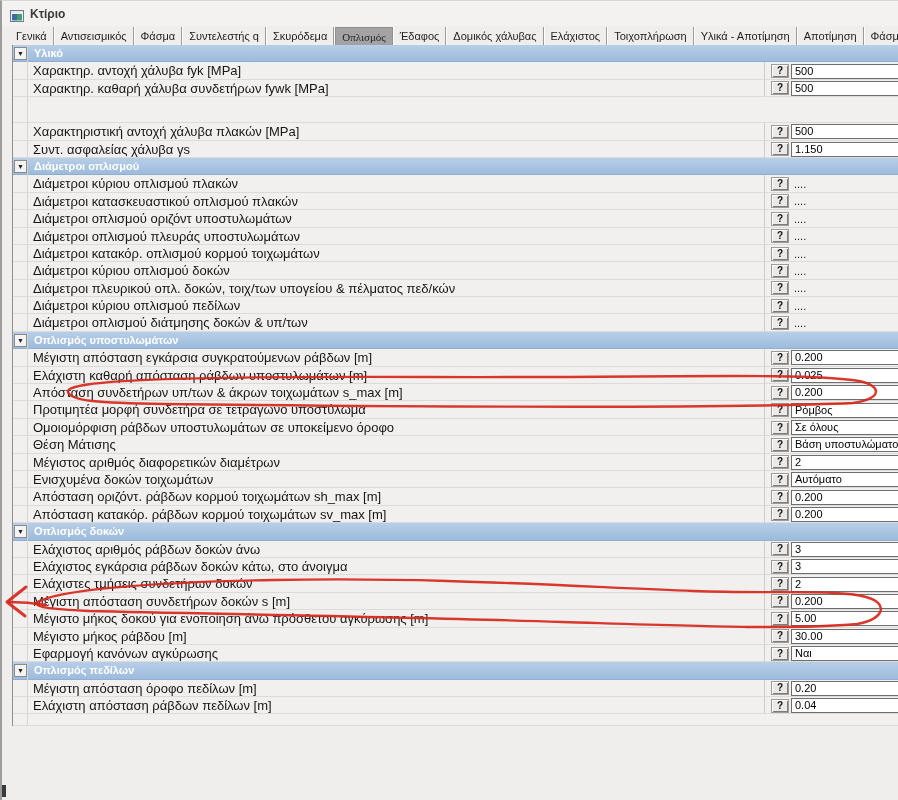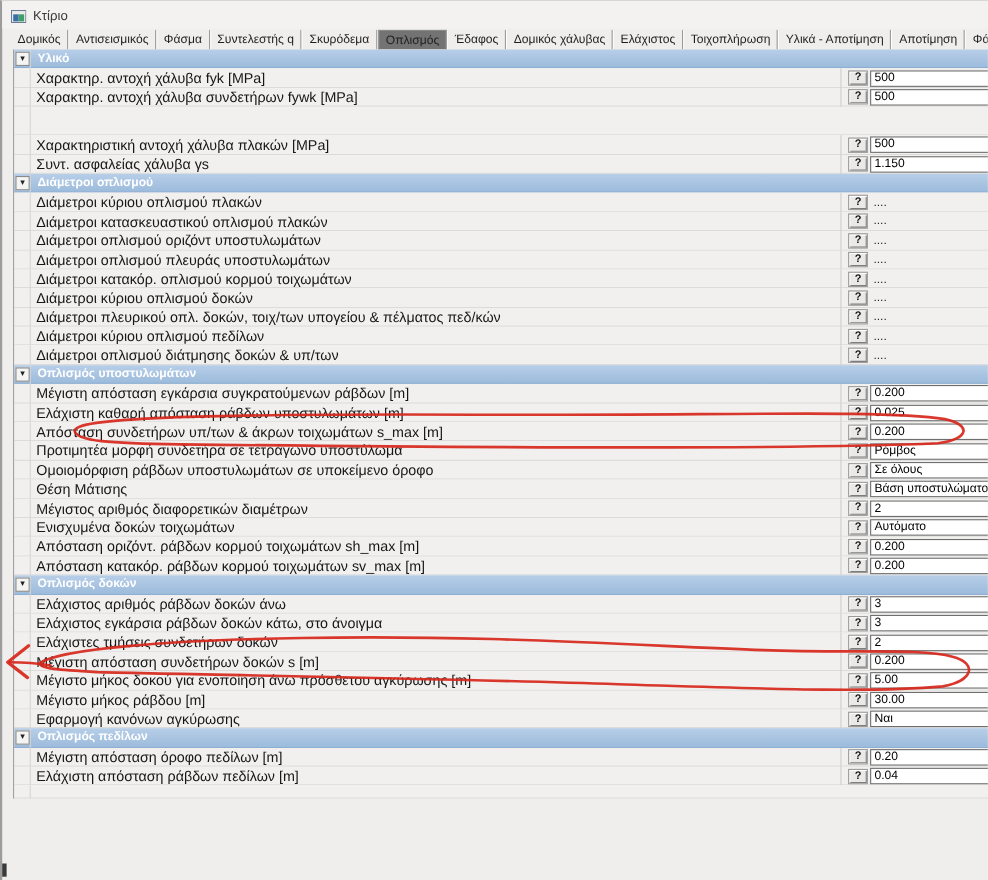--- a/index.html
+++ b/index.html
@@ -4,28 +4,28 @@
 <style>
   html,body{margin:0;padding:0;}
   body{
     width:898px;height:800px;position:relative;overflow:hidden;
     background:#efeeed;
     font-family:"Liberation Sans","DejaVu Sans",sans-serif;
     -webkit-font-smoothing:antialiased;
   }
   .window{position:absolute;inset:0;background:#efeeed;border-left:2px solid #9c9c9c;border-top:1px solid #d6d6d6;}
   
-  .titlebar{height:25px;display:flex;align-items:center;gap:6px;padding-left:8px;background:#f3f2f1;}
+  .titlebar{height:25px;display:flex;align-items:center;gap:6px;padding-left:8px;background:#f3f2f1;font-weight:bold;}
   .app-icon{width:14px;height:12px;display:inline-block;flex:none;}
   .title{font-size:12px;color:#3c3c3c;}
   
   .tabbar{position:absolute;top:26px;left:8px;right:0;height:18px;display:flex;align-items:stretch;overflow:hidden;}
   .tab{font-size:11px;line-height:15px;padding:2px 6px 0 6px;color:#1f1f1f;white-space:nowrap;
        border-right:1px solid #9a9a9a;box-shadow:1px 0 0 #ffffff;margin-right:1px;cursor:default;}
-  .tab.active{border:1px solid #8f8f8f;border-bottom:none;background:#737373;position:relative;z-index:2;margin-top:0;}
+  .tab.active{border:1px solid #8f8f8f;border-bottom:none;background:#a3a3a3;position:relative;z-index:2;margin-top:0;font-family:Liberation Serif, serif;}
   
   .grid{position:absolute;top:44px;left:10px;width:888px;border-left:1px solid #8f8f8f;}
   .row{height:17.4px;display:flex;align-items:stretch;background:#f1f0ef;box-shadow:inset 0 -1px 0 #dcdbda;box-sizing:border-box;}
   .sel{width:15px;flex:none;box-shadow:inset -1px 0 0 #d6d5d4;display:flex;align-items:center;justify-content:center;}
   .lbl{flex:1;font-size:13px;line-height:17px;color:#161616;padding-left:5px;white-space:nowrap;overflow:hidden;box-shadow:inset -1px 0 0 #cfcecd;}
   .helpcell{width:24px;flex:none;display:flex;align-items:center;justify-content:flex-end;padding-right:2px;}
   .helpbtn{width:18px;height:14px;background:#ebe9e7;border:1px solid #9b9b9b;box-sizing:border-box;
            box-shadow:inset 1px 1px 0 #ffffff, inset -1px -1px 0 #7d7d7d;
            font-size:10px;line-height:12px;text-align:center;color:#111;font-weight:bold;cursor:default;}
   .valcell{width:110px;flex:none;display:flex;align-items:center;}
@@ -54,21 +54,21 @@
         <rect x="0.5" y="0.5" width="13" height="11" fill="#f8f8f8" stroke="#6b7b94"></rect>
         <rect x="1" y="1" width="12" height="2.5" fill="#e8e8e8"></rect>
         <rect x="2" y="4" width="5" height="6.5" fill="#3a6ea5"></rect>
         <rect x="7" y="4" width="5" height="6.5" fill="#3f9e6a"></rect>
       </svg>
     </span>
     <span class="title">Κτίριο</span>
   </div>
 
   <div class="tabbar" id="tabbar">
-      <div class="tab">Δομικός</div>
+      <div class="tab">Γενικά</div>
       <div class="tab">Αντισεισμικός</div>
       <div class="tab">Φάσμα</div>
       <div class="tab">Συντελεστής q</div>
       <div class="tab">Σκυρόδεμα</div>
       <div class="tab active">Οπλισμός</div>
       <div class="tab">Έδαφος</div>
       <div class="tab">Δομικός χάλυβας</div>
       <div class="tab">Ελάχιστος</div>
       <div class="tab">Τοιχοπλήρωση</div>
       <div class="tab">Υλικά - Αποτίμηση</div>
@@ -88,21 +88,21 @@
         <div class="lbl">Χαρακτηρ. αντοχή χάλυβα fyk [MPa]</div>
         <div class="helpcell">
           <div class="helpbtn">?</div>
         </div>
         <div class="valcell">
           <div class="valbox">500</div>
         </div>
       </div>
       <div class="row">
         <div class="sel"></div>
-        <div class="lbl">Χαρακτηρ. αντοχή χάλυβα συνδετήρων fywk [MPa]</div>
+        <div class="lbl">Χαρακτηρ. καθαρή χάλυβα συνδετήρων fywk [MPa]</div>
         <div class="helpcell">
           <div class="helpbtn">?</div>
         </div>
         <div class="valcell">
           <div class="valbox">500</div>
         </div>
       </div>
       <div class="row spacer" style="height: 26px;">
         <div class="sel"></div>
       </div>

